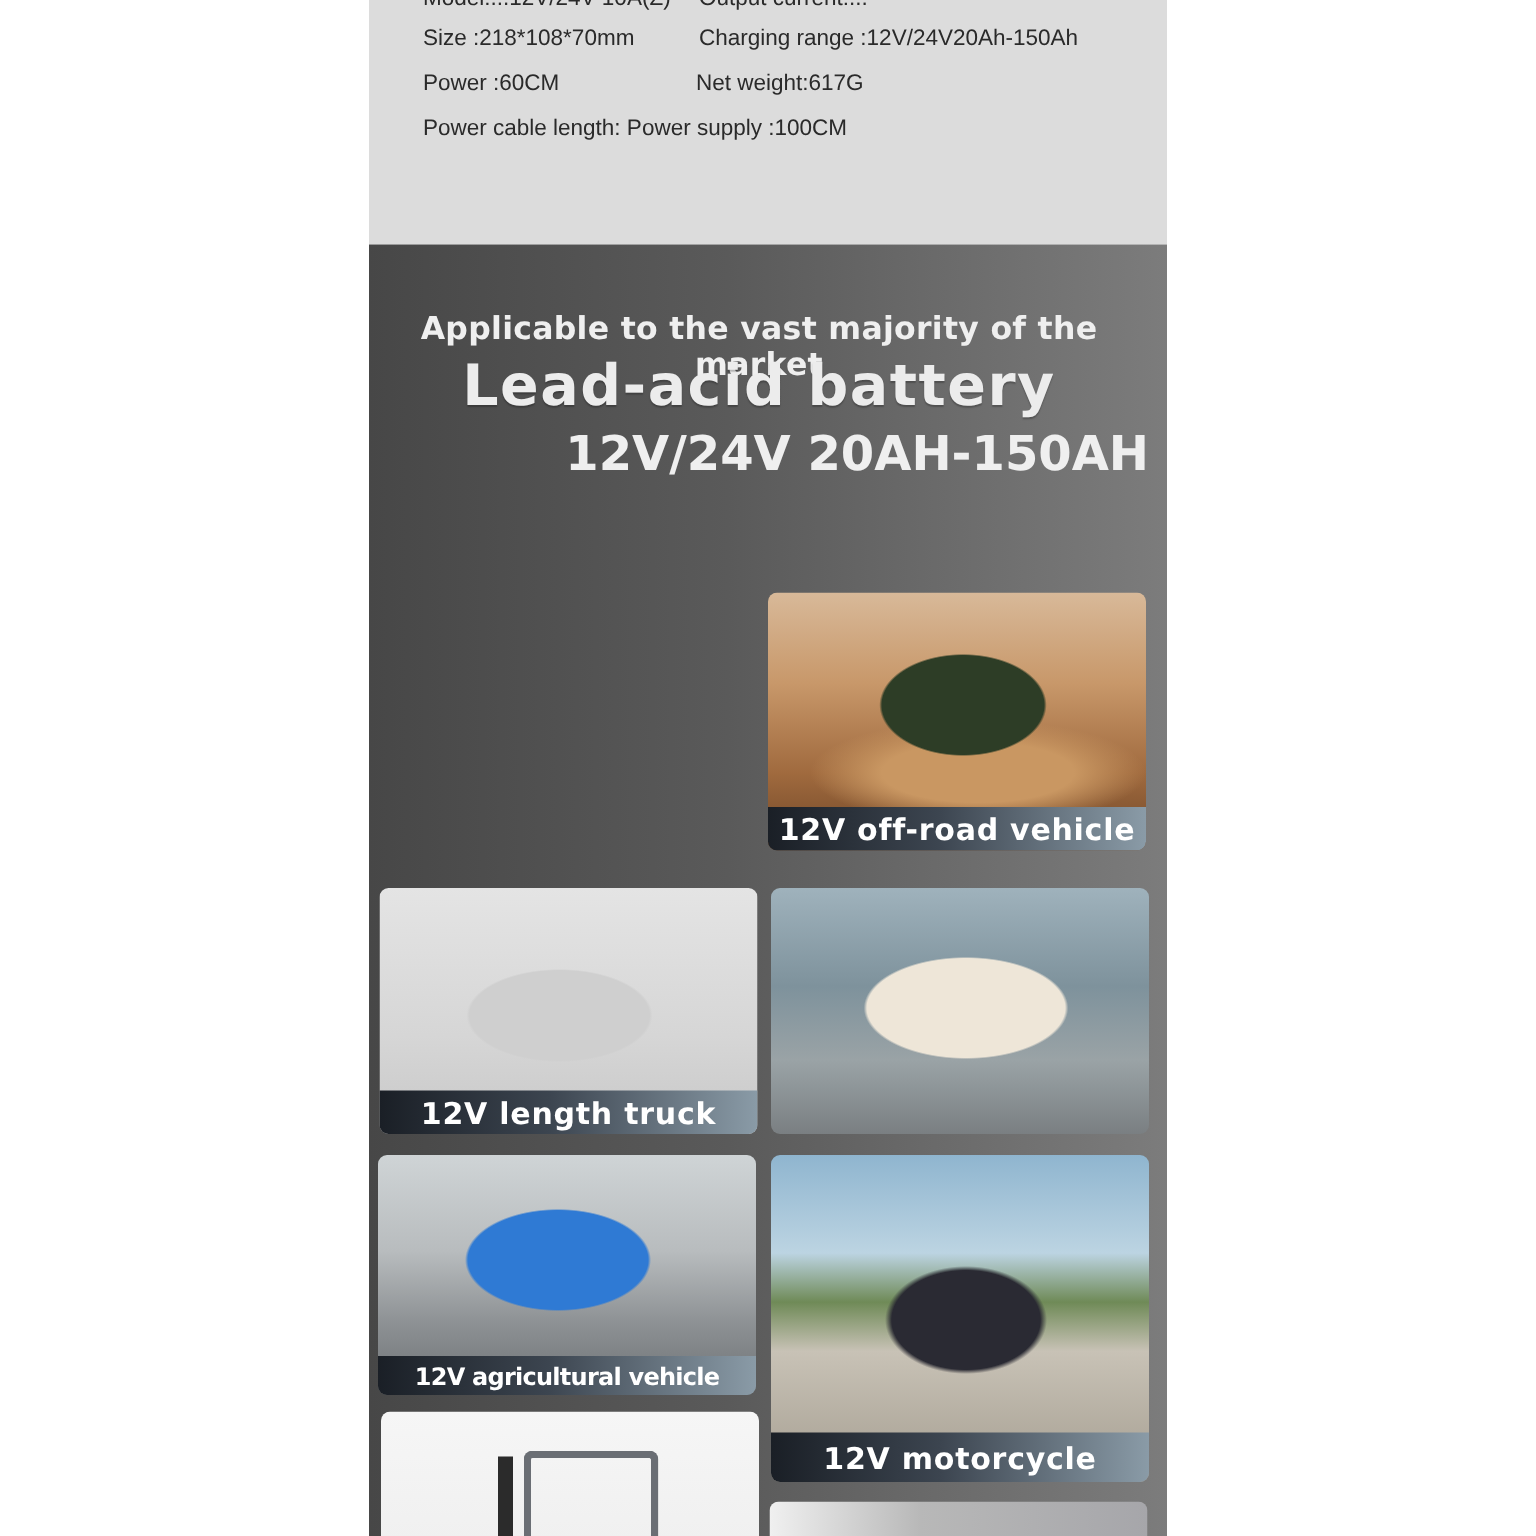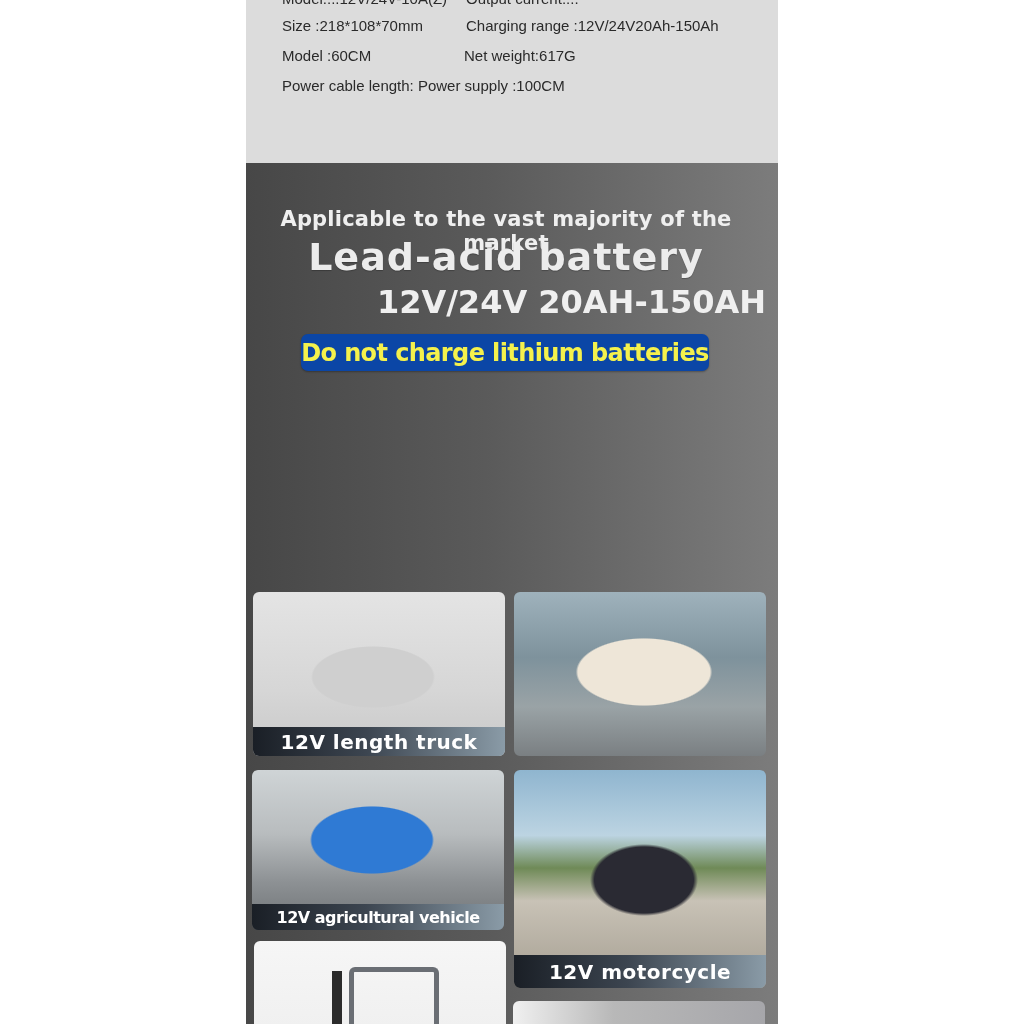--- a/index.html
+++ b/index.html
@@ -116,34 +116,37 @@
   <div class="specs">
     <div class="spec-row" style="top:-10px;">
       <span style="left:0;">Model:...12V/24V-10A(Z)</span>
       <span style="left:184px;">Output current:...</span>
     </div>
     <div class="spec-row" style="top:17px;">
       <span style="left:0;">Size :218*108*70mm</span>
       <span style="left:184px;">Charging range :12V/24V20Ah-150Ah</span>
     </div>
     <div class="spec-row" style="top:47px;">
-      <span style="left:0;">Model :60CM</span>
+      <span style="left:0;">Power :60CM</span>
       <span style="left:182px;">Net weight:617G</span>
     </div>
     <div class="spec-row" style="top:77px;">
       <span style="left:0;text-align:right;">Power cable length: Power supply :100CM</span>
     </div>
   </div>
 
   <div class="dark">
     <div class="headline-sub">Applicable to the vast majority of the market</div>
     <div class="headline-main">Lead-acid battery</div>
     <div class="headline-range">12V/24V 20AH-150AH</div>
-    <div class="warning-pill">Do not charge lithium batteries</div>
 
+    <div class="tile" style="left:266px; top:232px; width:252px; height:172px;">
+      <div class="photo ph-offroad" style="height:172px;"></div>
+      <div class="label">12V off-road vehicle</div>
+    </div>
 
     <div class="tile" style="left:7px; top:429px; width:252px; height:164px;">
       <div class="photo ph-pickup" style="height:164px;"></div>
       <div class="label">12V length truck</div>
     </div>
     <div class="tile" style="left:268px; top:429px; width:252px; height:164px;">
       <div class="photo ph-minibus" style="height:164px;"></div>
     </div>
 
     <div class="tile" style="left:6px; top:607px; width:252px; height:160px;">

